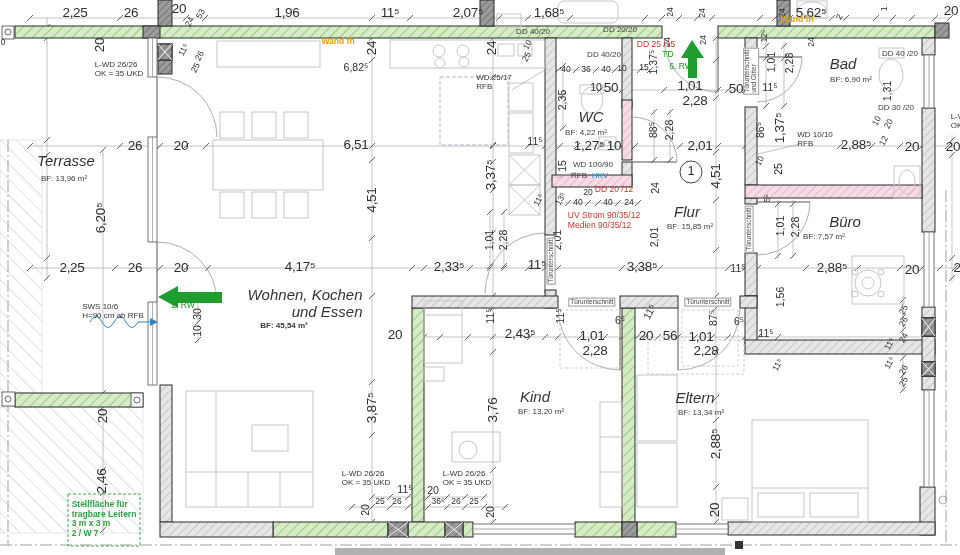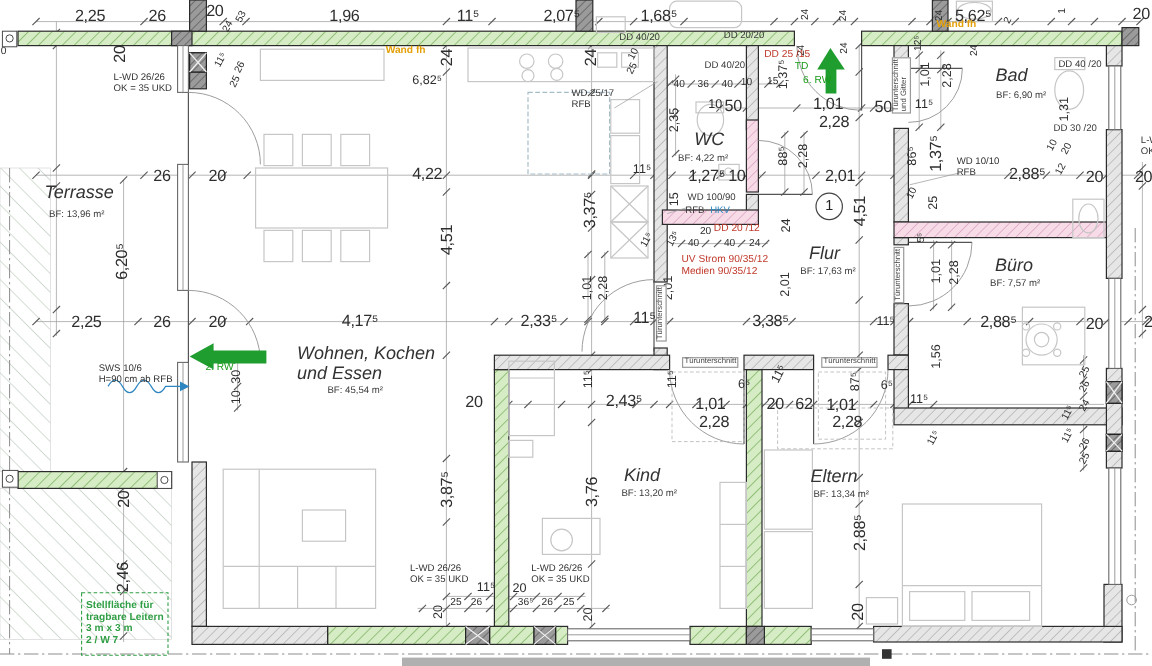--- a/index.html
+++ b/index.html
@@ -5,21 +5,21 @@
   html,body{margin:0;padding:0;background:#fff;}
   #plan{position:relative;width:960px;height:555px;background:#fff;overflow:hidden;
         font-family:"Liberation Sans",sans-serif;}
   #plan svg{position:absolute;left:0;top:0;}
   .lbl{position:absolute;white-space:pre;line-height:1.12;color:#2e2e2e;
        transform:translate(-50%,-50%);}
   .dim-lg{font-size:13.5px;letter-spacing:-.3px;}
   .dim-md{font-size:10.5px;}
   .dim-sm{font-size:8.5px;}
   .sm2{font-size:8px;color:#3a3a3a;}
-  .room{font-size:15px;font-style:italic;color:#333;text-align:left;}
+  .room{font-size:15px;font-style:italic;color:#333;text-align:right;}
   .area{font-size:8px;color:#3a3a3a;}
   .note{font-size:8px;color:#333;text-align:left;}
   .red{color:#c0392b;font-size:8.5px;text-align:left;}
   .green{color:#189a18;font-size:8.5px;font-weight:400;}
   .orange{color:#e3a008;font-size:8.5px;font-weight:700;}
   .blue{color:#2e86c1;font-size:8px;text-align:right;}
   .tub{font-size:6.5px;color:#444;border:1px solid #999;background:#fff;
        padding:0 1px;line-height:1.05;text-align:left;}
   .grnbox{font-size:8.5px;color:#2f9e44;font-weight:700;text-align:left;}
   .mark{font-size:12px;color:#222;}
@@ -544,21 +544,21 @@
       <div class="lbl dim-lg" style="left: 181px; top: 146px; transform: translate(-50%, -50%);">20</div>
       <div class="lbl dim-lg" style="left: 101px; top: 218px; transform: translate(-50%, -50%) rotate(-90deg);">6,20⁵</div>
       <div class="lbl dim-lg" style="left: 72px; top: 268px; transform: translate(-50%, -50%);">2,25</div>
       <div class="lbl dim-lg" style="left: 135px; top: 268px; transform: translate(-50%, -50%);">26</div>
       <div class="lbl dim-lg" style="left: 181px; top: 268px; transform: translate(-50%, -50%);">20</div>
       <div class="lbl dim-lg" style="left: 103px; top: 416px; transform: translate(-50%, -50%) rotate(-90deg);">20</div>
       <div class="lbl dim-lg" style="left: 102px; top: 481px; transform: translate(-50%, -50%) rotate(-90deg);">2,46</div>
       <div class="lbl dim-md" style="left: 356px; top: 68px; transform: translate(-50%, -50%);">6,82⁵</div>
       <div class="lbl dim-lg" style="left: 372px; top: 48px; transform: translate(-50%, -50%) rotate(-90deg);">24</div>
       <div class="lbl dim-lg" style="left: 492px; top: 48px; transform: translate(-50%, -50%) rotate(-90deg);">24</div>
-      <div class="lbl dim-lg" style="left: 356px; top: 145px; transform: translate(-50%, -50%);">4,22</div>
+      <div class="lbl dim-lg" style="left: 356px; top: 145px; transform: translate(-50%, -50%);">6,51</div>
       <div class="lbl dim-lg" style="left: 372px; top: 200px; transform: translate(-50%, -50%) rotate(-90deg);">4,51</div>
       <div class="lbl dim-lg" style="left: 372px; top: 408px; transform: translate(-50%, -50%) rotate(-90deg);">3,87⁵</div>
       <div class="lbl dim-lg" style="left: 300px; top: 267px; transform: translate(-50%, -50%);">4,17⁵</div>
       <div class="lbl dim-md" style="left: 198px; top: 331px; transform: translate(-50%, -50%) rotate(-90deg);">10</div>
       <div class="lbl dim-md" style="left: 198px; top: 314px; transform: translate(-50%, -50%) rotate(-90deg);">30</div>
       <div class="lbl dim-sm" style="left: 527px; top: 57px; transform: translate(-50%, -50%) rotate(-62deg);">25</div>
       <div class="lbl dim-sm" style="left: 528px; top: 45px; transform: translate(-50%, -50%) rotate(-62deg);">10</div>
       <div class="lbl dim-lg" style="left: 491px; top: 175px; transform: translate(-50%, -50%) rotate(-90deg);">3,37⁵</div>
       <div class="lbl dim-md" style="left: 535px; top: 142px; transform: translate(-50%, -50%);">11⁵</div>
       <div class="lbl dim-md" style="left: 563px; top: 166px; transform: translate(-50%, -50%) rotate(-90deg);">15</div>
@@ -640,21 +640,21 @@
       <div class="lbl dim-md" style="left: 433px; top: 491px; transform: translate(-50%, -50%);">20</div>
       <div class="lbl dim-sm" style="left: 380px; top: 502px; transform: translate(-50%, -50%);">25</div>
       <div class="lbl dim-sm" style="left: 397px; top: 502px; transform: translate(-50%, -50%);">26</div>
       <div class="lbl dim-sm" style="left: 438px; top: 502px; transform: translate(-50%, -50%);">36⁵</div>
       <div class="lbl dim-sm" style="left: 456px; top: 502px; transform: translate(-50%, -50%);">26</div>
       <div class="lbl dim-sm" style="left: 474px; top: 502px; transform: translate(-50%, -50%);">25</div>
       <div class="lbl dim-md" style="left: 366px; top: 510px; transform: translate(-50%, -50%) rotate(-90deg);">20</div>
       <div class="lbl dim-md" style="left: 491px; top: 512px; transform: translate(-50%, -50%) rotate(-90deg);">20</div>
       <div class="lbl dim-md" style="left: 650px; top: 312px; transform: translate(-50%, -50%) rotate(-62deg);">11⁵</div>
       <div class="lbl dim-lg" style="left: 646px; top: 336px; transform: translate(-50%, -50%);">20</div>
-      <div class="lbl dim-lg" style="left: 670px; top: 336px; transform: translate(-50%, -50%);">62</div>
+      <div class="lbl dim-lg" style="left: 670px; top: 336px; transform: translate(-50%, -50%);">56</div>
       <div class="lbl dim-lg" style="left: 701px; top: 337px; transform: translate(-50%, -50%);">1,01</div>
       <div class="lbl dim-lg" style="left: 706px; top: 351px; transform: translate(-50%, -50%);">2,28</div>
       <div class="lbl dim-md" style="left: 714px; top: 318px; transform: translate(-50%, -50%) rotate(-90deg);">87⁵</div>
       <div class="lbl dim-md" style="left: 739px; top: 322px; transform: translate(-50%, -50%);">6⁵</div>
       <div class="lbl dim-sm" style="left: 778px; top: 365px; transform: translate(-50%, -50%) rotate(-62deg);">11⁵</div>
       <div class="lbl dim-lg" style="left: 716px; top: 444px; transform: translate(-50%, -50%) rotate(-90deg);">2,88⁵</div>
       <div class="lbl dim-lg" style="left: 715px; top: 510px; transform: translate(-50%, -50%) rotate(-90deg);">20</div>
       <div class="lbl orange" style="left: 338px; top: 42px; transform: translate(-50%, -50%);">Wand fh</div>
       <div class="lbl orange" style="left: 797px; top: 20px; transform: translate(-50%, -50%);">Wand fh</div>
       <div class="lbl sm2" style="left: 533px; top: 32px; transform: translate(-50%, -50%);">DD 40/20</div>
@@ -693,28 +693,28 @@
       <div class="lbl tub" style="left: 751px; top: 71px; transform: translate(-50%, -50%) rotate(-90deg);">Türunterschnitt
 und Gitter</div>
       <div class="lbl grnbox" style="left: 104px; top: 519px; transform: translate(-50%, -50%);">Stellfläche für
 tragbare Leitern
 3 m x 3 m
 2 / W 7</div>
       <div class="lbl room" style="left: 66px; top: 161px; transform: translate(-50%, -50%);">Terrasse</div>
       <div class="lbl area" style="left: 64px; top: 179px; transform: translate(-50%, -50%);">BF: 13,96 m²</div>
       <div class="lbl room" style="left: 305px; top: 304px; transform: translate(-50%, -50%);">Wohnen, Kochen
 und Essen</div>
-      <div class="lbl area" style="left: 296px; top: 326px; transform: translate(-50%, -50%);">BF: 45,54 m²</div>
+      <div class="lbl area" style="left: 284px; top: 326px; transform: translate(-50%, -50%); font-weight: bold;">BF: 45,54 m²</div>
       <div class="lbl room" style="left: 591px; top: 117px; transform: translate(-50%, -50%);">WC</div>
       <div class="lbl area" style="left: 586px; top: 133px; transform: translate(-50%, -50%);">BF: 4,22 m²</div>
       <div class="lbl room" style="left: 687px; top: 212px; transform: translate(-50%, -50%);">Flur</div>
-      <div class="lbl area" style="left: 690px; top: 227px; transform: translate(-50%, -50%);">BF: 17,63 m²</div>
+      <div class="lbl area" style="left: 690px; top: 227px; transform: translate(-50%, -50%);">BF: 15,85 m²</div>
       <div class="lbl room" style="left: 843px; top: 64px; transform: translate(-50%, -50%);">Bad</div>
       <div class="lbl area" style="left: 851px; top: 80px; transform: translate(-50%, -50%);">BF: 6,90 m²</div>
       <div class="lbl room" style="left: 845px; top: 222px; transform: translate(-50%, -50%);">Büro</div>
-      <div class="lbl area" style="left: 846px; top: 237px; transform: translate(-50%, -50%);">BF: 7,57 m²</div>
+      <div class="lbl area" style="left: 824px; top: 237px; transform: translate(-50%, -50%);">BF: 7,57 m²</div>
       <div class="lbl room" style="left: 535px; top: 397px; transform: translate(-50%, -50%);">Kind</div>
       <div class="lbl area" style="left: 541px; top: 412px; transform: translate(-50%, -50%);">BF: 13,20 m²</div>
       <div class="lbl room" style="left: 695px; top: 398px; transform: translate(-50%, -50%);">Eltern</div>
       <div class="lbl area" style="left: 701px; top: 413px; transform: translate(-50%, -50%);">BF: 13,34 m²</div>
       <div class="lbl mark" style="left: 691px; top: 172px; transform: translate(-50%, -50%);">1</div>
     </div>
 </div>
 
 </body></html>

